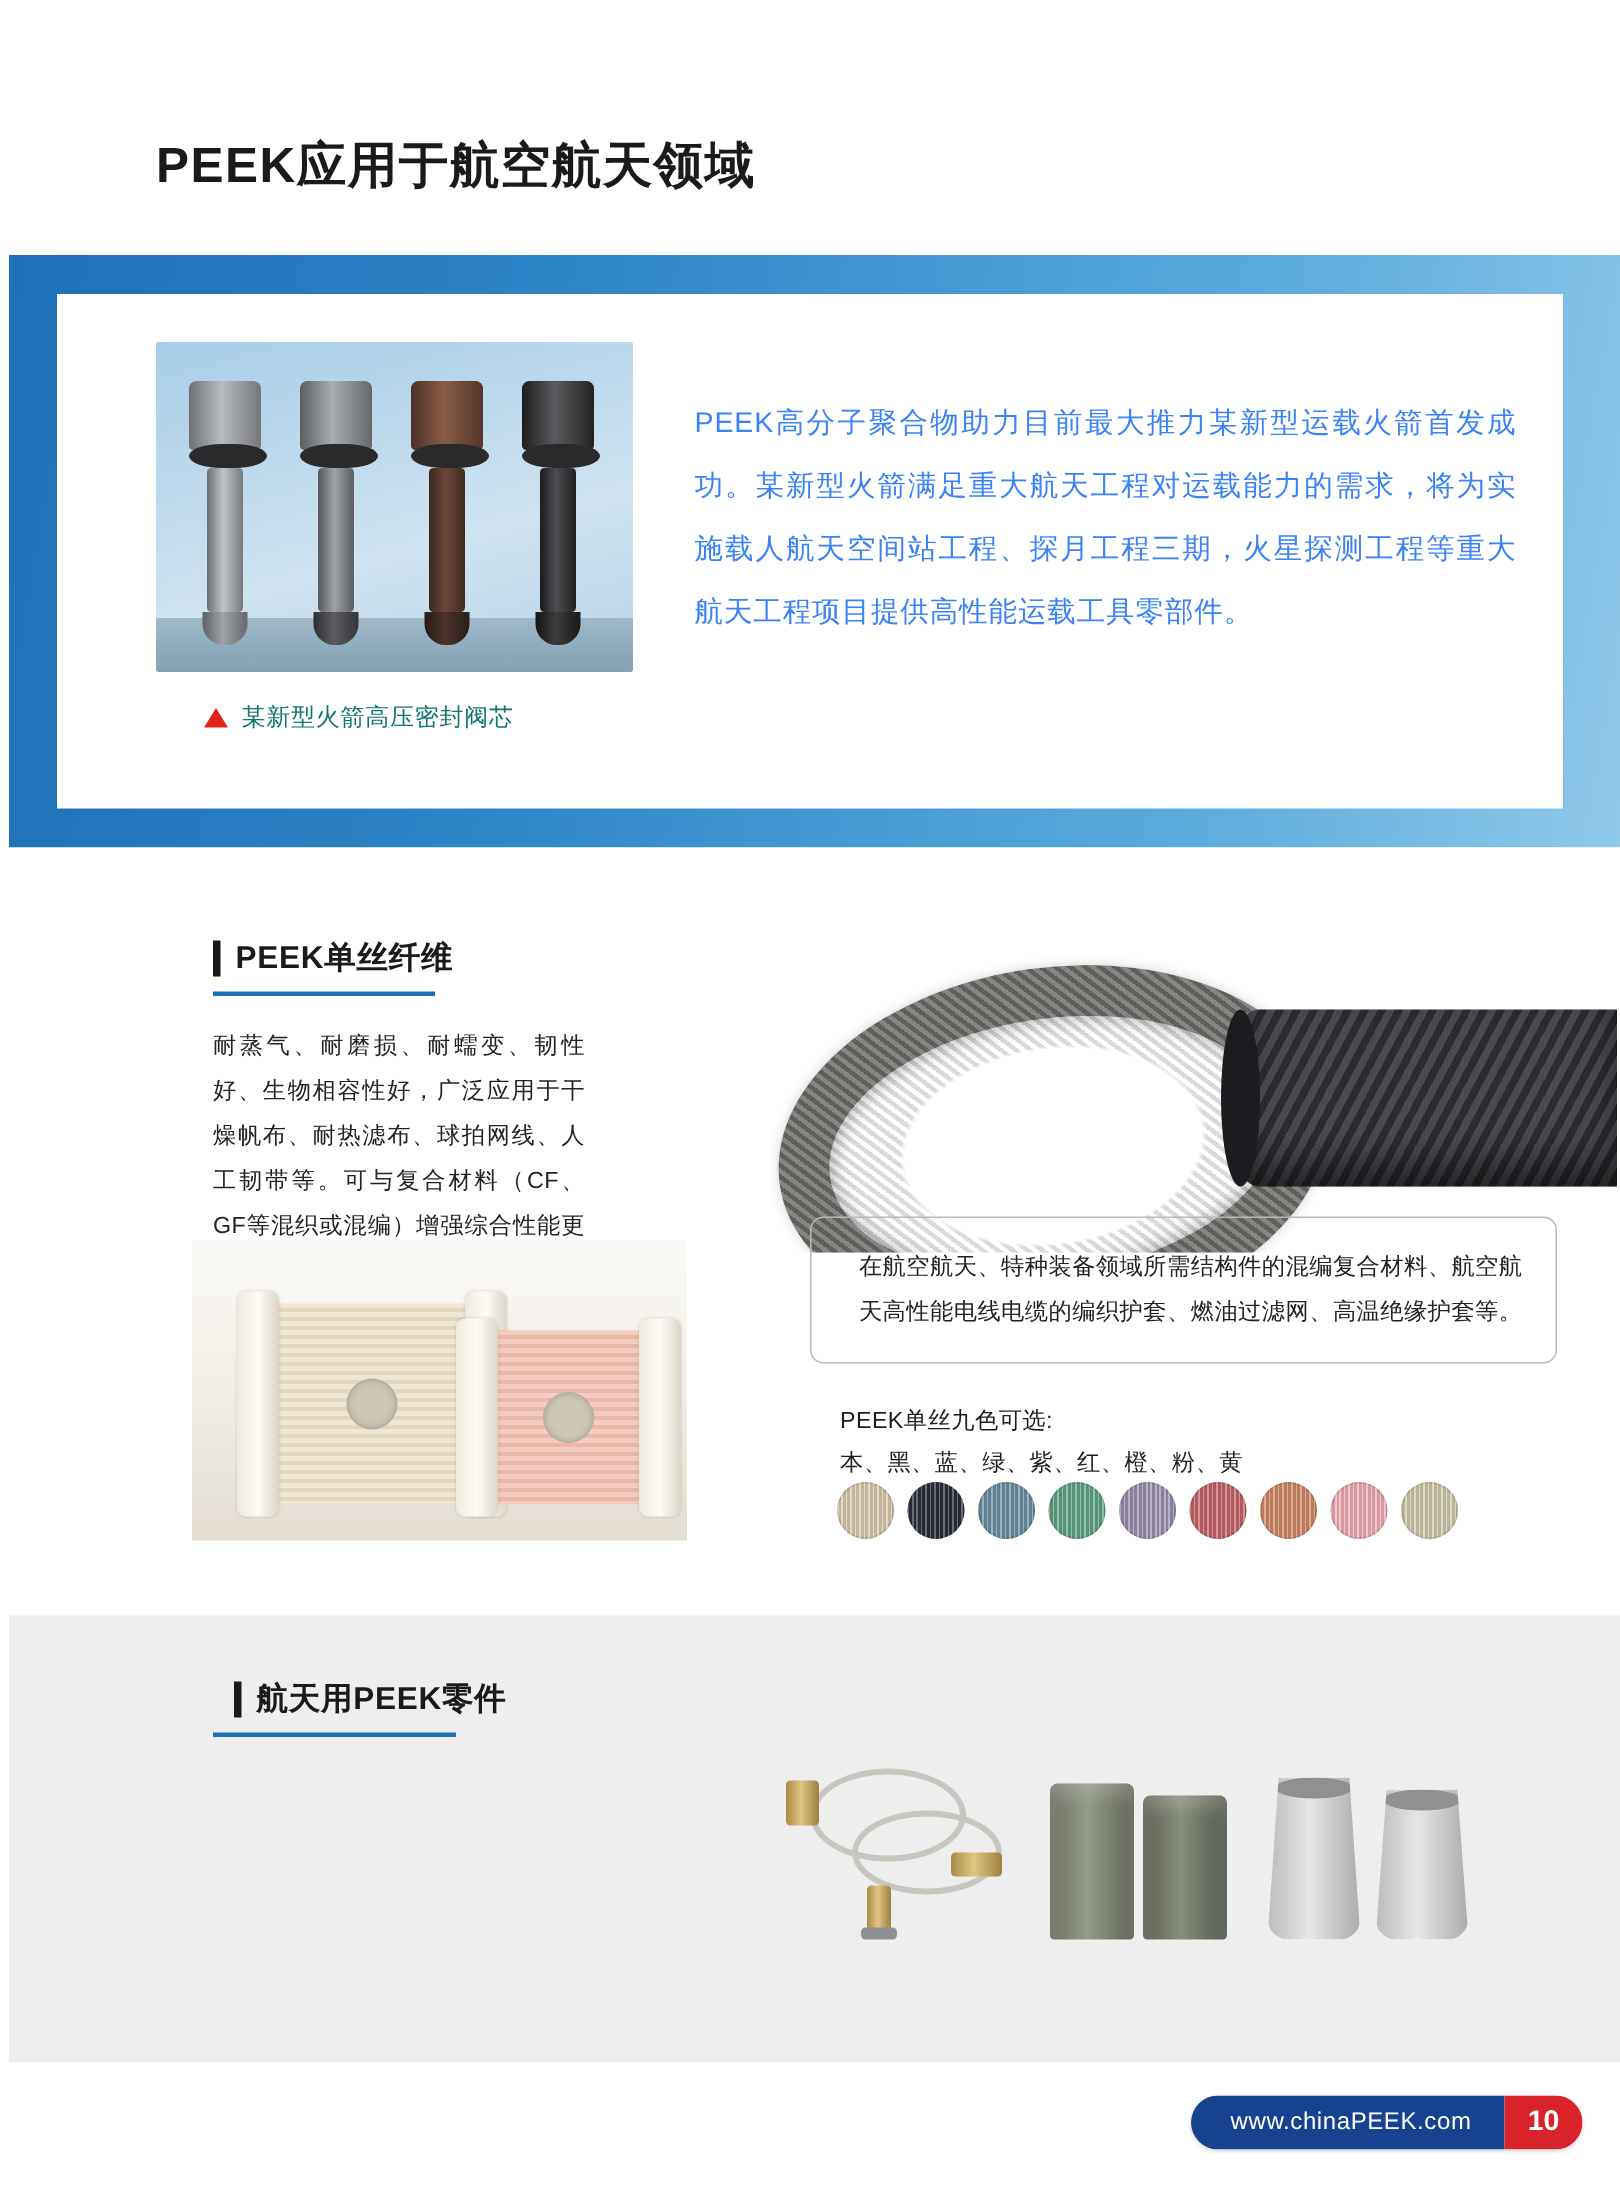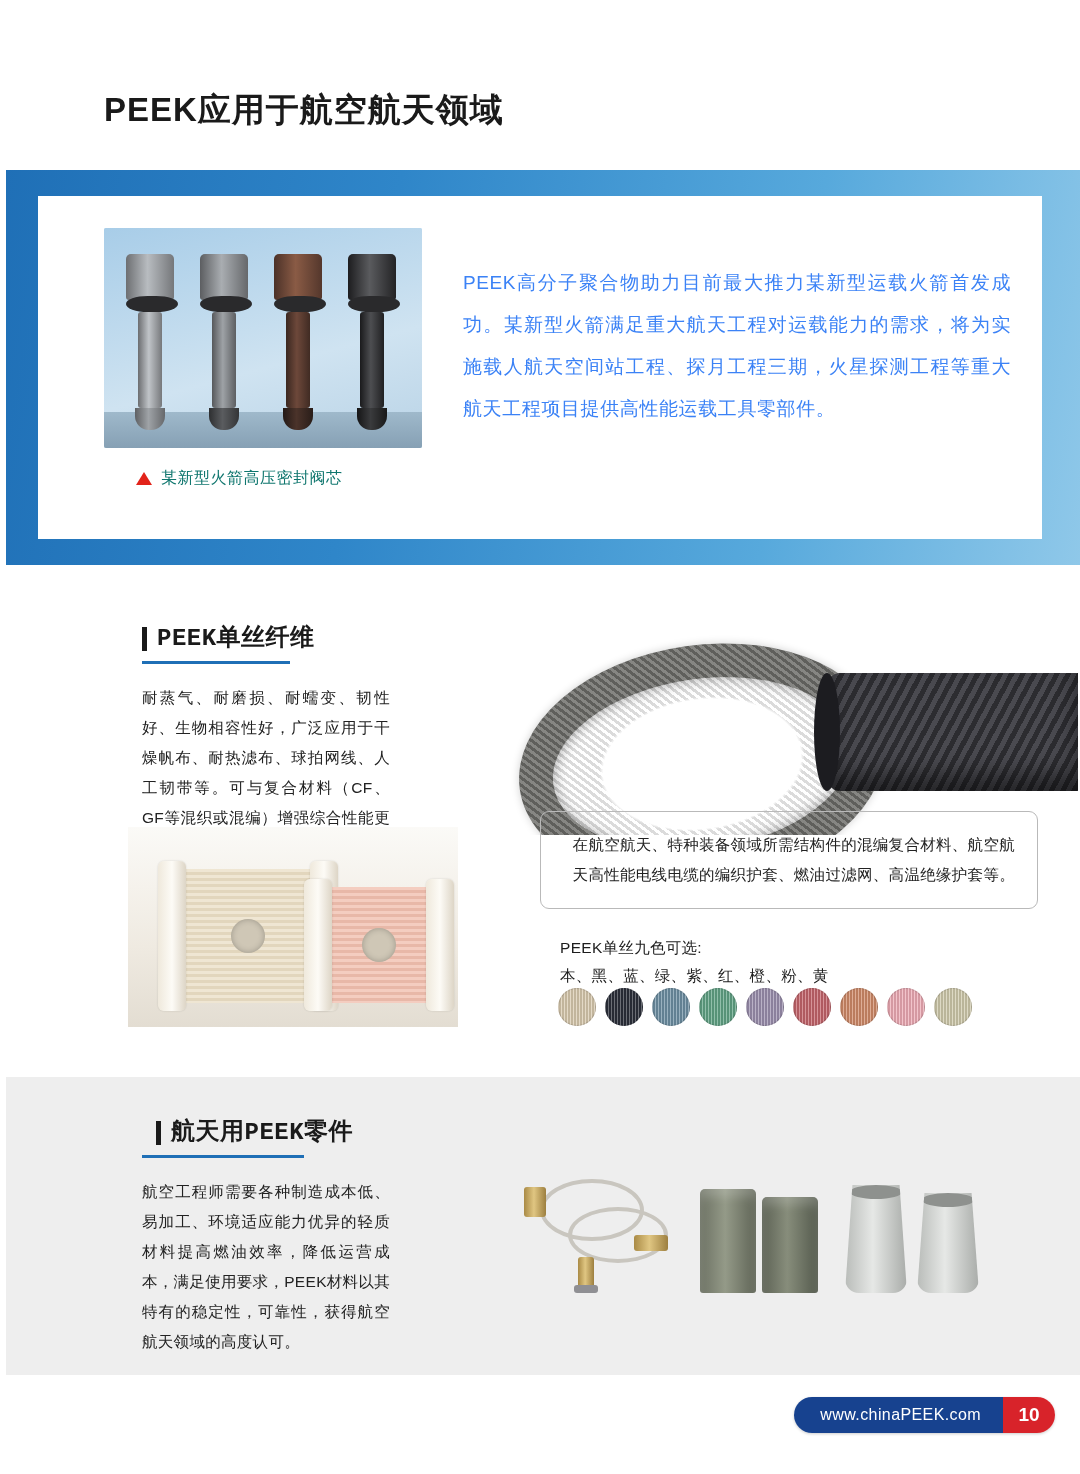--- a/index.html
+++ b/index.html
@@ -168,28 +168,27 @@
     position: absolute;
     left: 0;
     top: 1077px;
     width: 1080px;
     height: 298px;
     background: #eeeeee;
   }
 
   .sec-heading {
     position: absolute;
-    font-size: 24px;
+    font-size: 21px;
     font-weight: bold;
     color: #1a1a1a;
     letter-spacing: 0.5px;
     padding-left: 10px;
     border-left: 5px solid #1a1a1a;
     line-height: 24px;
-    font-family: Liberation Mono, monospace;
   }
   .heading-underline {
     position: absolute;
     height: 3px;
     background: #1f6fb6;
   }
 
   .body-text {
     position: absolute;
     font-size: 15.5px;
@@ -546,21 +545,20 @@
       <span class="swatch" style="background: rgb(237, 170, 180);"></span>
       <span class="swatch" style="background: rgb(207, 201, 171);"></span>
     </div>
   </div>
 
   <div class="sec-parts">
 
     <div class="sec-heading" style="left:156px; top:44px;">航天用PEEK零件</div>
     <div class="heading-underline" style="left:142px; top:78px; width:162px;"></div>
 
-    <div class="body-text" style="left:142px; top:100px; width:248px;">航空工程师需要各种制造成本低、易加工、环境适应能力优异的轻质材料提高燃油效率，降低运营成本，满足使用要求，PEEK材料以其特有的稳定性，可靠性，获得航空航天领域的高度认可。</div>
 
     <div class="parts-photo p-fittings">
       <div class="hose" style="left:24px; top:6px; width:96px; height:54px;"></div>
       <div class="hose" style="left:52px; top:34px; width:92px; height:48px;"></div>
       <div class="brass" style="left:8px; top:14px; width:22px; height:30px;"></div>
       <div class="brass" style="left:118px; top:62px; width:34px; height:16px;"></div>
       <div class="brass" style="left:62px; top:84px; width:16px; height:34px;"></div>
       <div class="brass" style="left:58px; top:112px; width:24px; height:8px; background:#8f8f93;"></div>
     </div>
 

